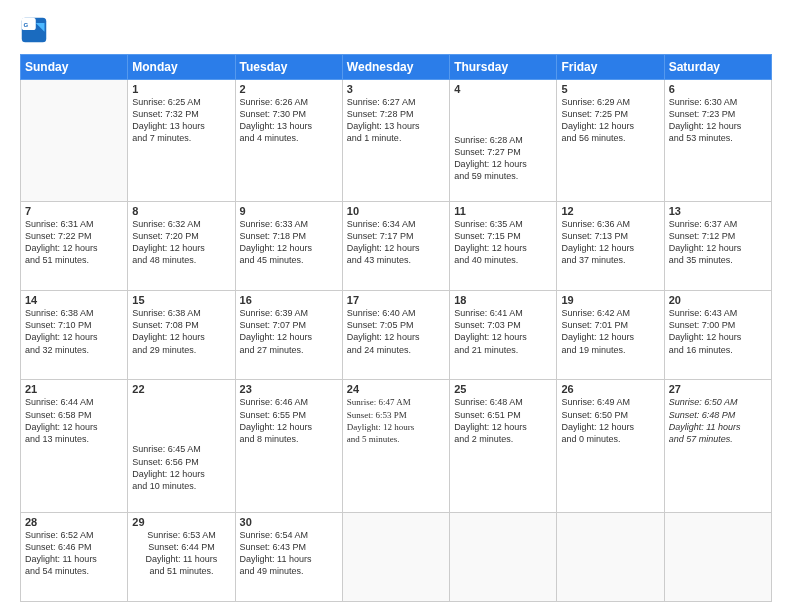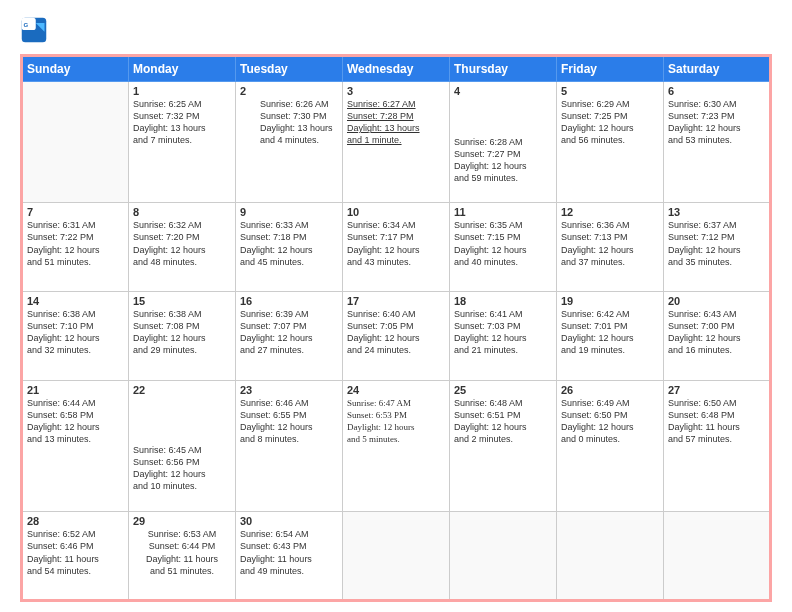--- a/index.html
+++ b/index.html
@@ -48,21 +48,21 @@
       font-size: 32px;
       font-weight: normal;
       color: #333;
     }
     .subtitle {
       font-size: 14px;
       color: #555;
     }
     .calendar {
       flex: 1;
-      border: 3px solid #fca5a5;
+      border: 1px solid #fca5a5;
       border-collapse: collapse;
       width: 100%;
       table-layout: fixed;
     }
     .calendar th {
       background-color: #2b7de9;
       color: #fff;
       font-size: 12px;
       font-weight: bold;
       padding: 5px 4px;
@@ -135,28 +135,28 @@
           <td class="empty-cell"></td>
           <td>
             <span class="day-number">1</span>
             <div class="cell-info" style="white-space: pre-line;">Sunrise: 6:25 AM
 Sunset: 7:32 PM
 Daylight: 13 hours
 and 7 minutes.</div>
           </td>
           <td>
             <span class="day-number">2</span>
-            <div class="cell-info" style="white-space: pre-line; margin-left: 20px;">Sunrise: 6:26 AM
+            <div class="cell-info" style="white-space: pre-line;">Sunrise: 6:26 AM
 Sunset: 7:30 PM
 Daylight: 13 hours
 and 4 minutes.</div>
           </td>
           <td>
             <span class="day-number">3</span>
-            <div class="cell-info" style="white-space: pre-line; text-decoration: underline;">Sunrise: 6:27 AM
+            <div class="cell-info" style="white-space: pre-line;">Sunrise: 6:27 AM
 Sunset: 7:28 PM
 Daylight: 13 hours
 and 1 minute.</div>
           </td>
           <td>
             <span class="day-number">4</span>
             <div class="cell-info" style="white-space: pre-line; margin-top: 39px;">Sunrise: 6:28 AM
 Sunset: 7:27 PM
 Daylight: 12 hours
 and 59 minutes.</div>
@@ -316,21 +316,21 @@
           </td>
           <td>
             <span class="day-number">26</span>
             <div class="cell-info" style="white-space: pre-line;">Sunrise: 6:49 AM
 Sunset: 6:50 PM
 Daylight: 12 hours
 and 0 minutes.</div>
           </td>
           <td>
             <span class="day-number">27</span>
-            <div class="cell-info" style="white-space: pre-line;">Sunrise: 6:50 AM
+            <div class="cell-info" style="white-space: pre-line; font-style: italic;">Sunrise: 6:50 AM
 Sunset: 6:48 PM
 Daylight: 11 hours
 and 57 minutes.</div>
           </td>
         </tr>
         <tr>
           <td>
             <span class="day-number">28</span>
             <div class="cell-info" style="white-space: pre-line;">Sunrise: 6:52 AM
 Sunset: 6:46 PM

